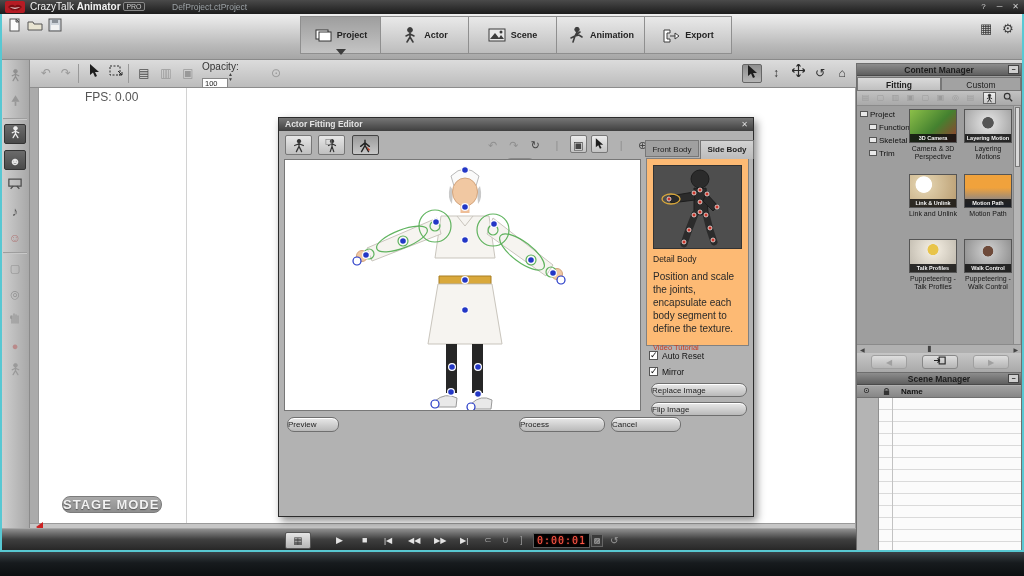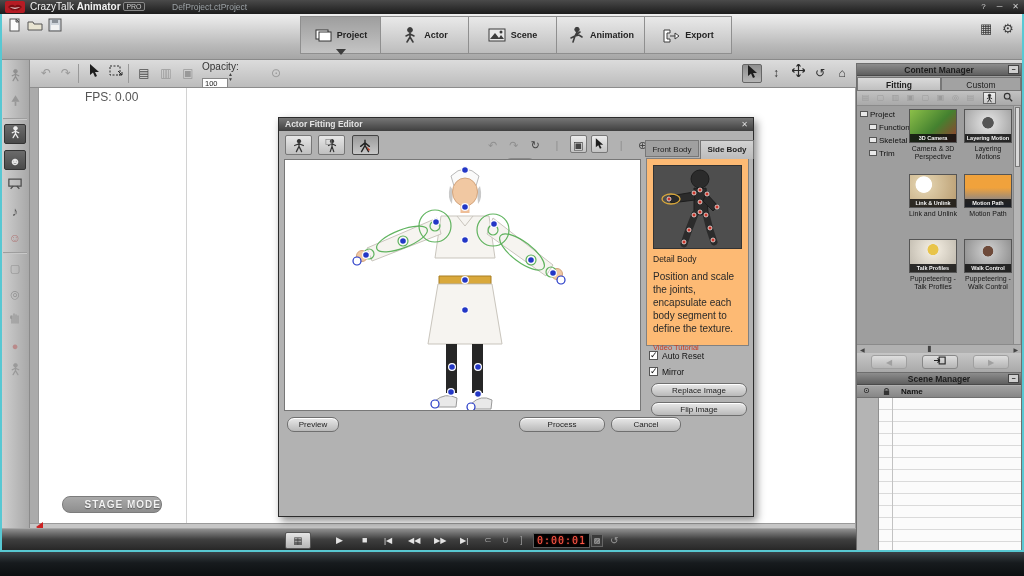--- a/index.html
+++ b/index.html
@@ -39,21 +39,21 @@
   #leftbar{left:0;top:60px;width:30px;height:468px;background:linear-gradient(to right,#d2d2d2,#a8a8a8);border-right:1px solid #8b8b8b}
   .lbtn{left:4px;width:22px;height:20px;border-radius:2px;text-align:center;line-height:20px;font-size:12px;color:#8f8f8f}
   .lbtn.on{background:linear-gradient(#6b6b6b,#4a4a4a);color:#e8e8e8;border:1px solid #333}
   .lbtn.mid{color:#5a5a5a}
   .ldiv{left:3px;width:24px;height:2px;background:linear-gradient(#888,#ddd)}
   
   #stage{left:30px;top:88px;width:825px;height:435px;background:#ababab}
   #canvas{position:absolute;left:8px;top:0;width:817px;height:435px;background:#fff;border-left:1px solid #9a9a9a}
   #stage-vline{position:absolute;left:156px;top:0;width:1px;height:435px;background:#d2d2d2}
   #fps{position:absolute;left:55px;top:2px;font-size:12px;color:#555}
-  #stage-mode{position:absolute;left:32px;top:408px;width:100px;height:17px;background:linear-gradient(#a9a9a9,#8e8e8e);border:1px solid #7c7c7c;border-radius:8px;color:#f2f2f2;font-size:10px;font-weight:bold;text-align:right;line-height:16px;letter-spacing:1px;text-shadow:0 1px 1px #555}
+  #stage-mode{position:absolute;left:32px;top:408px;width:100px;height:17px;background:linear-gradient(#a9a9a9,#8e8e8e);border:1px solid #7c7c7c;border-radius:8px;color:#f2f2f2;font-size:13px;font-weight:bold;text-align:left;line-height:16px;letter-spacing:1px;text-shadow:0 1px 1px #555}
   #hscroll{left:30px;top:523px;width:825px;height:7px;background:#c6c6c6;border-top:1px solid #9a9a9a}
   #playhead{left:31px;top:522px;width:0;height:0;border:5px solid transparent;border-right:7px solid #cc2222}
   
   #dialog{left:278px;top:117px;width:476px;height:400px;background:#b2b2b2;border:1px solid #2c2c2c;box-shadow:3px 4px 8px rgba(0,0,0,.45);z-index:30}
   #dlg-title{position:absolute;left:0;top:0;width:100%;height:13px;background:linear-gradient(#767676,#3f3f3f);color:#e3e3e3;font-size:8.5px;font-weight:bold;line-height:13px;padding-left:6px}
   #dlg-close{position:absolute;right:3px;top:1px;width:11px;height:11px;color:#ddd;font-size:8px;text-align:center;line-height:11px}
   .dtool{position:absolute;top:17px;height:21px}
   .dmode{width:27px;height:20px;background:linear-gradient(#e7e7e7,#bfbfbf);border:1px solid #777;border-radius:2px;display:inline-flex;align-items:center;justify-content:center;margin-right:2px}
   .dmode.on{background:linear-gradient(#9b9b9b,#c7c7c7);border:1px solid #444}
   .dico{font-size:11px;color:#444;width:17px;height:18px;line-height:18px;text-align:center;display:inline-block}
@@ -64,21 +64,21 @@
   .dtab.on{background:linear-gradient(#d2d2d2,#bcbcbc);border-bottom:none;height:19px;z-index:2;font-weight:bold}
   #dlg-canvas{position:absolute;left:5px;top:41px;width:357px;height:252px;background:#fff;border:1px solid #777}
   #dlg-panel{position:absolute;left:367px;top:40px;width:103px;height:188px;background:#fdba74;border:1px solid #818181;padding:6px}
   #preview-box{width:89px;height:84px;background:#4e4e4e;border:1px solid #333}
   #detail-title{font-size:8.5px;color:#1d1d1d;margin-top:5px}
   #detail-desc{font-size:10px;color:#2a2a2a;line-height:1.3;margin-top:6px}
   #video-link{font-size:7.5px;color:#c83a22;margin-top:8px;cursor:pointer}
   .chk-row{position:absolute;left:370px;height:12px;font-size:8.5px;color:#111}
   .chk{display:inline-block;width:9px;height:9px;background:#fff;border:1px solid #555;margin-right:4px;vertical-align:-1px;position:relative}
   .chk.checked::after{content:"✓";position:absolute;left:0px;top:-2px;font-size:9px;color:#111}
-  .pbtn{position:absolute;background:linear-gradient(#e9e9e9,#b9b9b9);border:1px solid #6f6f6f;border-radius:7px;font-size:8px;color:#222;text-align:center;box-shadow:inset 0 1px 0 #fff}
+  .pbtn{position:absolute;background:linear-gradient(#e9e9e9,#b9b9b9);border:1px solid #6f6f6f;border-radius:7px;font-size:8px;color:#222;box-shadow:inset 0 1px 0 #fff}
   
   .panel-title{height:12px;background:linear-gradient(#8d8d8d,#5f5f5f);color:#1c1c1c;font-size:8.5px;font-weight:bold;text-align:center;line-height:12px;position:relative;border-bottom:1px solid #4a4a4a}
   .pmin{position:absolute;right:2px;top:1px;width:11px;height:9px;border:1px solid #444;background:#cfcfcf;font-size:7px;line-height:8px;text-align:center;color:#222}
   #cmgr{left:856px;top:63px;width:166px;height:309px;background:#9e9e9e;border:1px solid #6e6e6e}
   .cm-tab{position:absolute;top:13px;height:14px;font-size:8.5px;text-align:center;line-height:14px;color:#1e1e1e;border:1px solid #777;background:#a2a2a2}
   .cm-tab.on{background:linear-gradient(#dadada,#c0c0c0);font-weight:bold}
   #cm-tools{position:absolute;left:0;top:27px;width:100%;height:15px;background:linear-gradient(#c2c2c2,#a9a9a9);border-bottom:1px solid #8a8a8a}
   .cmt{position:absolute;top:1px;width:13px;height:12px;font-size:8px;color:#9b9b9b;text-align:center;line-height:12px}
   .cmt.on{color:#222;border:1px solid #666;background:linear-gradient(#efefef,#c9c9c9)}
   #cm-tree{position:absolute;left:0;top:42px;width:49px;height:238px;font-size:8px;color:#111}

